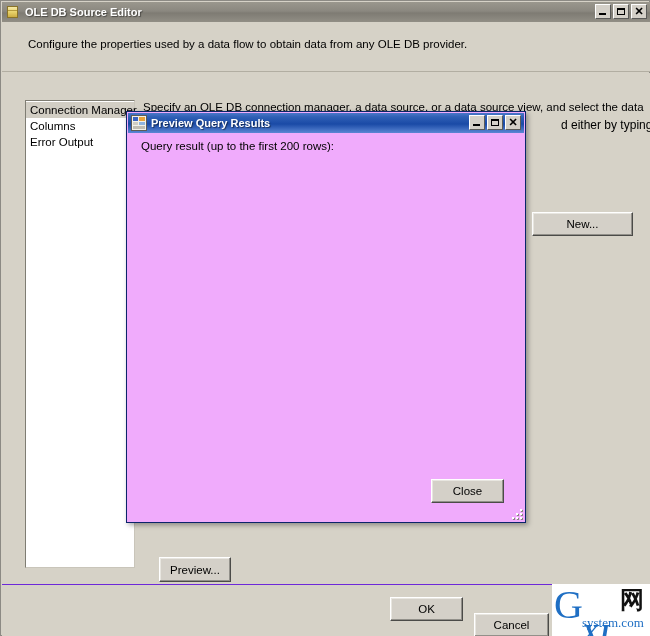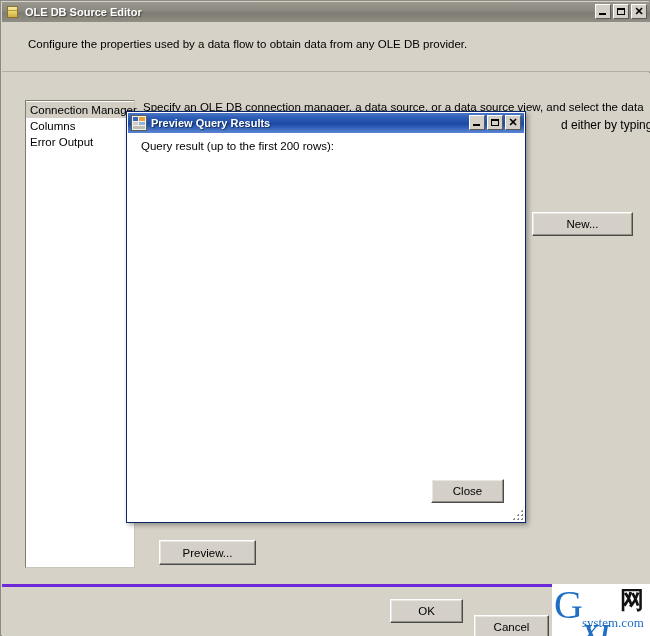--- a/index.html
+++ b/index.html
@@ -176,22 +176,22 @@
   
   #new-button {
     position: absolute;
     left: 530px; top: 125px;
     width: 101px; height: 24px; margin-top: 14px;
   }
 
   
   #preview-button {
     position: absolute;
-    left: 157px; top: 467px;
-    width: 97px; height: 25px;
+    left: 157px; top: 484px;
+    width: 72px; height: 25px;
   }
 
   
   .btn {
     background: #d4d0c8;
     border-top: 1px solid #ffffff;
     border-left: 1px solid #ffffff;
     border-right: 1px solid #4b4b48;
     border-bottom: 1px solid #4b4b48;
     box-shadow: inset -1px -1px 0 #92908a, inset 1px 1px 0 #e8e6e0;
@@ -205,40 +205,40 @@
     justify-content: center;
     cursor: default;
   }
 
   
   #outer-footer {
     position: absolute;
     left: 1px; top: 583px;
     width: 624px; height: 52px;
     background: #d6d2c7;
-    border-top: 3px solid #6d28d9;
+    border-top: 1px solid #6d28d9;
     box-sizing: border-box;
   }
   #ok-button {
     position: absolute;
     left: 388px; top: 12px;
     width: 73px; height: 24px;
   }
   #cancel-button {
     position: absolute;
     left: 472px; top: 28px;
     width: 75px; height: 24px;
   }
 
   
   #preview-dialog {
     position: absolute;
     left: 125px; top: 110px;
     width: 400px; height: 412px;
-    background: #ffffff;
+    background: #f0abfc;
     border: 1px solid #0a246a;
     box-sizing: border-box;
     box-shadow: 2px 2px 5px rgba(0,0,0,0.35);
   }
   #preview-titlebar {
     position: absolute;
     left: 1px; top: 1px;
     width: 396px; height: 20px;
     background: linear-gradient(to bottom, #4a77c9 0%, #2f5fb5 20%, #1a4aa6 55%, #5b86d4 100%);
     display: flex;

